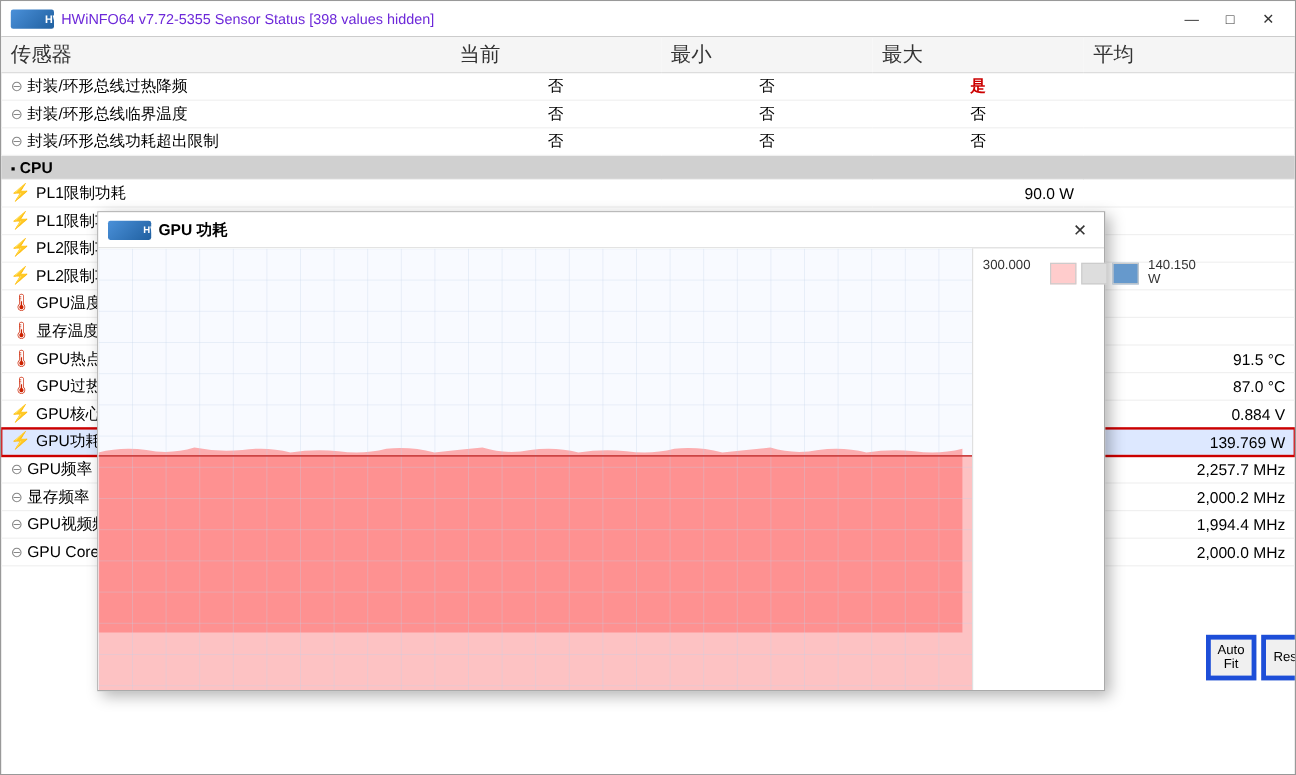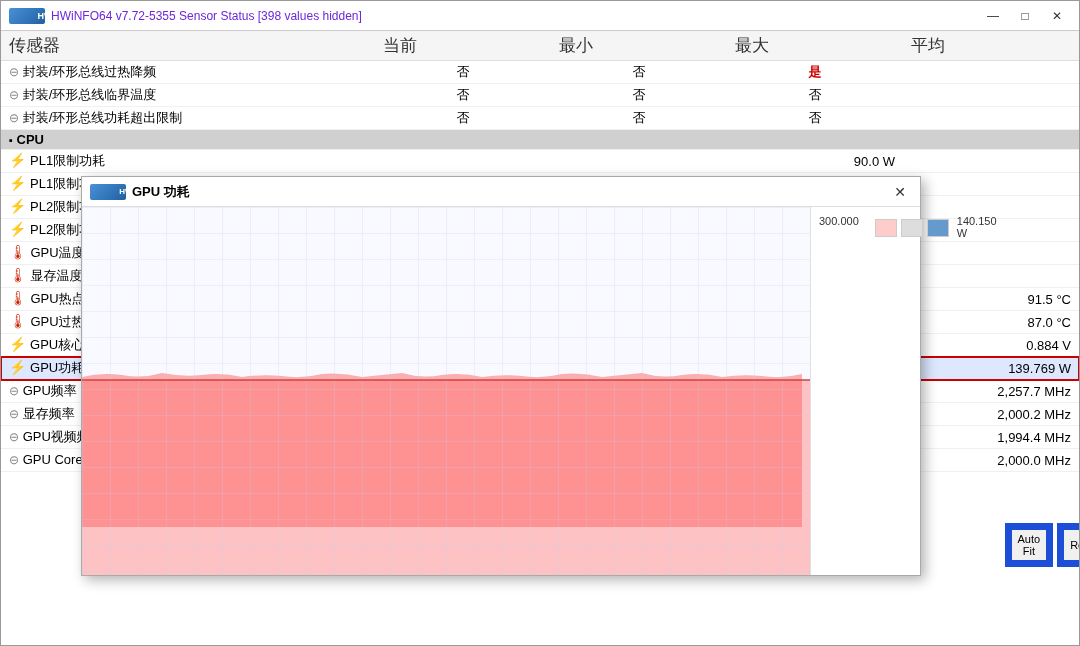--- a/index.html
+++ b/index.html
@@ -186,21 +186,21 @@
       border: 1px solid #ccc;
     }
     .sidebar-buttons {
       display: flex;
       gap: 4px;
       margin-top: auto;
     }
     .sidebar-btn {
       padding: 3px 6px;
       font-size: 11px;
-      border: 7px solid #1d4ed8;
+      border: 4px solid #1d4ed8;
       background: #f0f0f0;
       cursor: pointer;
     }
 
     
     .chart-canvas {
       width: 100%;
       height: 100%;
     }
 

